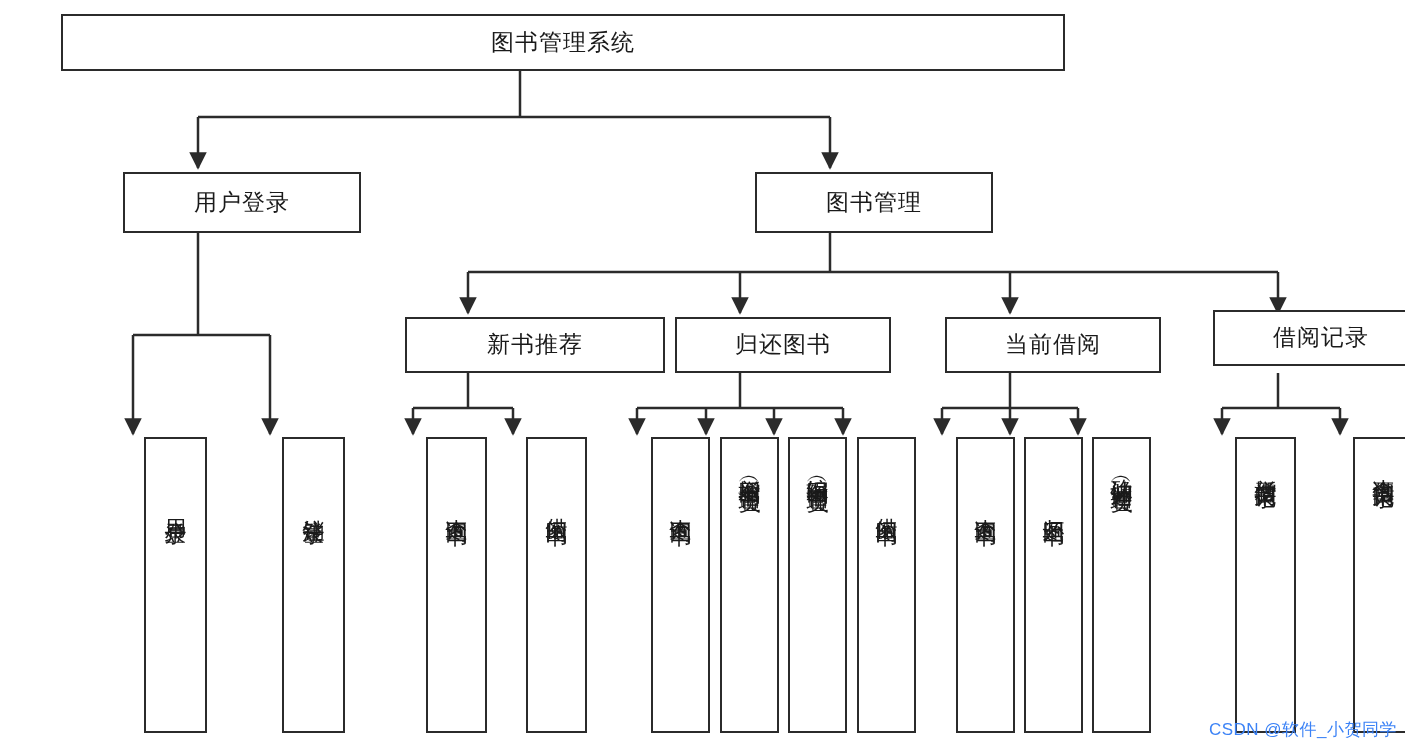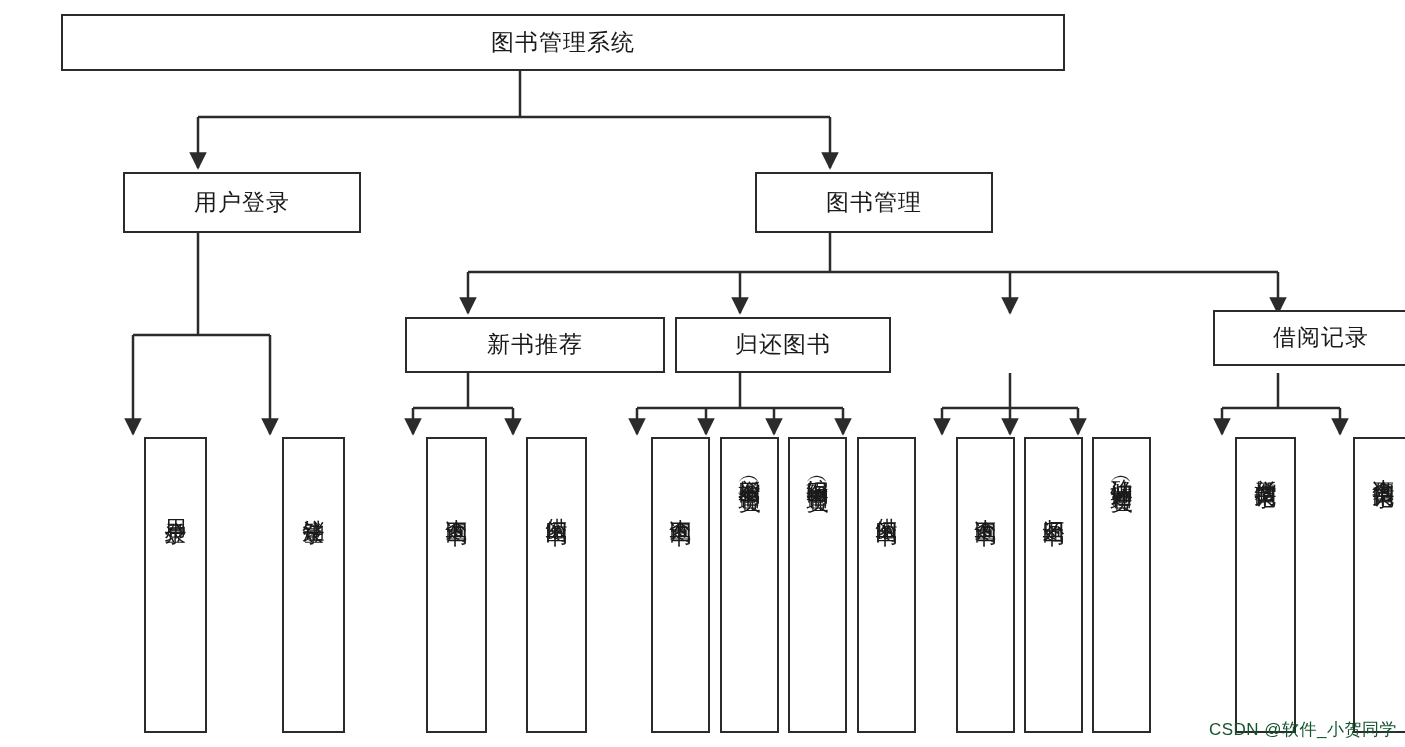--- a/index.html
+++ b/index.html
@@ -63,21 +63,21 @@
     margin-top: 52px;
   }
   .vert.lvl3 .vlabel {
     margin-top: 12px;
   }
   .watermark {
     position: absolute;
     right: 8px;
     bottom: 6px;
     font-size: 17px;
-    color: #14532d;
+    color: #3b82f6;
     letter-spacing: 0.5px;
     white-space: nowrap;
   }
 </style>
 </head>
 <body>
 
 <div id="canvas">
 
   <svg id="edges" viewBox="0 0 1405 747" xmlns="http://www.w3.org/2000/svg">
@@ -140,20 +140,23 @@
   <div class="node horiz" style="left:712px; top:172px; width:238px; height:61px;">
     <span>图书管理</span>
   </div>
 
   <div class="node horiz" style="left:362px; top:317px; width:260px; height:56px;">
     <span>新书推荐</span>
   </div>
   <div class="node horiz" style="left:632px; top:317px; width:216px; height:56px;">
     <span>归还图书</span>
   </div>
+  <div class="node horiz" style="left:902px; top:317px; width:216px; height:56px;">
+    <span>当前借阅</span>
+  </div>
   <div class="node horiz" style="left:1170px; top:310px; width:216px; height:56px;">
     <span>借阅记录</span>
   </div>
 
   <div class="node vert lvl2" style="left:101px; top:437px; width:63px; height:296px;">
     <span class="vlabel">用户登录</span>
   </div>
   <div class="node vert lvl2" style="left:239px; top:437px; width:63px; height:296px;">
     <span class="vlabel">注销登录</span>
   </div>

